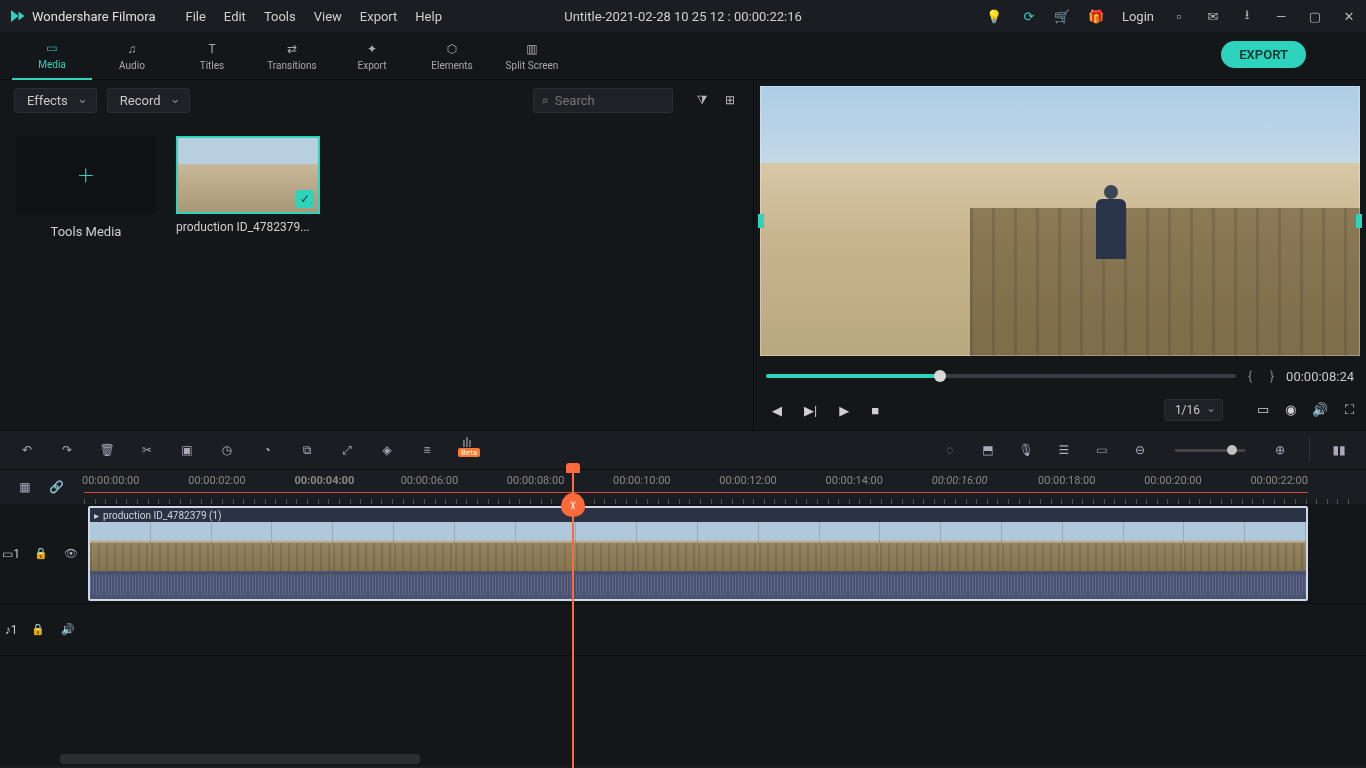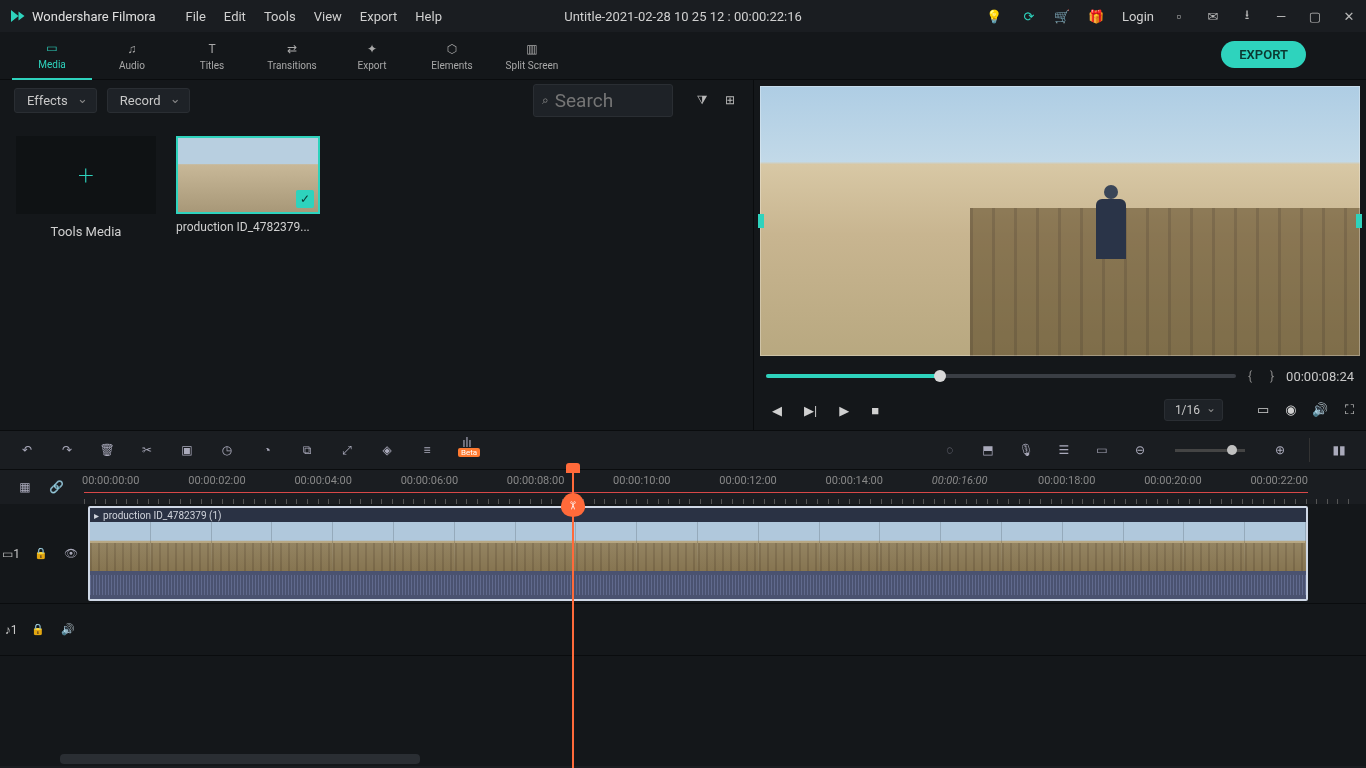--- a/index.html
+++ b/index.html
@@ -24,21 +24,21 @@
 .tool-tab .ticon{width:18px;height:18px;display:flex;align-items:center;justify-content:center}
 .tool-tab .tlabel{font-size:10px}
 .export-btn{position:absolute;right:60px;top:9px;background:#2ed3bd;color:#0b3830;font-weight:600;padding:6px 18px;border-radius:14px;cursor:pointer;font-size:13px}
 
 .upper{display:flex;height:350px}
 .media-panel{flex:1;background:#14171a;display:flex;flex-direction:column;border-right:1px solid #0a0c0e}
 .media-tools{height:40px;display:flex;align-items:center;padding:0 14px;gap:10px}
 .dd{background:#1e2227;color:#c8c8c8;border:1px solid #2a2e33;border-radius:3px;padding:4px 28px 4px 12px;cursor:pointer;position:relative;font-size:13px}
 .dd:after{content:"⌄";position:absolute;right:8px;top:2px;color:#888}
 .search-box{margin-left:auto;background:#1e2227;border:1px solid #2a2e33;border-radius:3px;padding:4px 8px;color:#888;width:140px;display:flex;align-items:center;gap:6px}
-.search-box input{background:transparent;border:none;color:#fca5a5;outline:none;font-size:19px;width:90px}
+.search-box input{background:transparent;border:none;color:#fca5a5;outline:none;font-size:13px;width:90px}
 .media-grid{flex:1;padding:16px;display:flex;gap:20px}
 .import-tile{width:140px;height:108px;display:flex;flex-direction:column;align-items:center;cursor:pointer}
 .import-box{width:140px;height:78px;background:#0f1214;display:flex;align-items:center;justify-content:center}
 .plus{color:#2ed3bd;font-size:28px;font-weight:200}
 .import-lbl{margin-top:10px;color:#d0d0d0;font-size:13px}
 .clip-tile{width:144px;cursor:pointer}
 .clip-thumb{width:144px;height:78px;border:2px solid #2ed3bd;position:relative;background:linear-gradient(#b8cfe0 0%,#b8cfe0 35%,#c8b898 36%,#a89878 100%)}
 .clip-check{position:absolute;right:4px;bottom:4px;width:18px;height:18px;background:#2ed3bd;color:#0b3830;display:flex;align-items:center;justify-content:center;border-radius:2px;font-size:12px}
 .clip-name{color:#d0d0d0;font-size:12px;margin-top:6px;white-space:nowrap;overflow:hidden;text-overflow:ellipsis}
 
@@ -278,21 +278,21 @@
       <div class="tick-minor" style="left: 106.218px;"></div>
       <div class="tick-minor" style="left: 116.84px;"></div>
       <div class="tick-minor" style="left: 127.462px;"></div>
       <div class="tick-minor" style="left: 138.084px;"></div>
       <div class="tick-minor" style="left: 148.706px;"></div>
       <div class="tick-minor" style="left: 159.328px;"></div>
       <div class="tick-minor" style="left: 169.95px;"></div>
       <div class="tick-minor" style="left: 180.571px;"></div>
       <div class="tick-minor" style="left: 191.193px;"></div>
       <div class="tick-minor" style="left: 201.815px;"></div>
-      <div class="tick-label" style="left: 210.437px;">00:00:04:00</div>
+      <div class="tick-label" style="left: 210.437px; font-weight: bold;">00:00:04:00</div>
       <div class="tick-minor" style="left: 212.437px;"></div>
       <div class="tick-minor" style="left: 223.059px;"></div>
       <div class="tick-minor" style="left: 233.681px;"></div>
       <div class="tick-minor" style="left: 244.303px;"></div>
       <div class="tick-minor" style="left: 254.924px;"></div>
       <div class="tick-minor" style="left: 265.546px;"></div>
       <div class="tick-minor" style="left: 276.168px;"></div>
       <div class="tick-minor" style="left: 286.79px;"></div>
       <div class="tick-minor" style="left: 297.412px;"></div>
       <div class="tick-minor" style="left: 308.034px;"></div>

